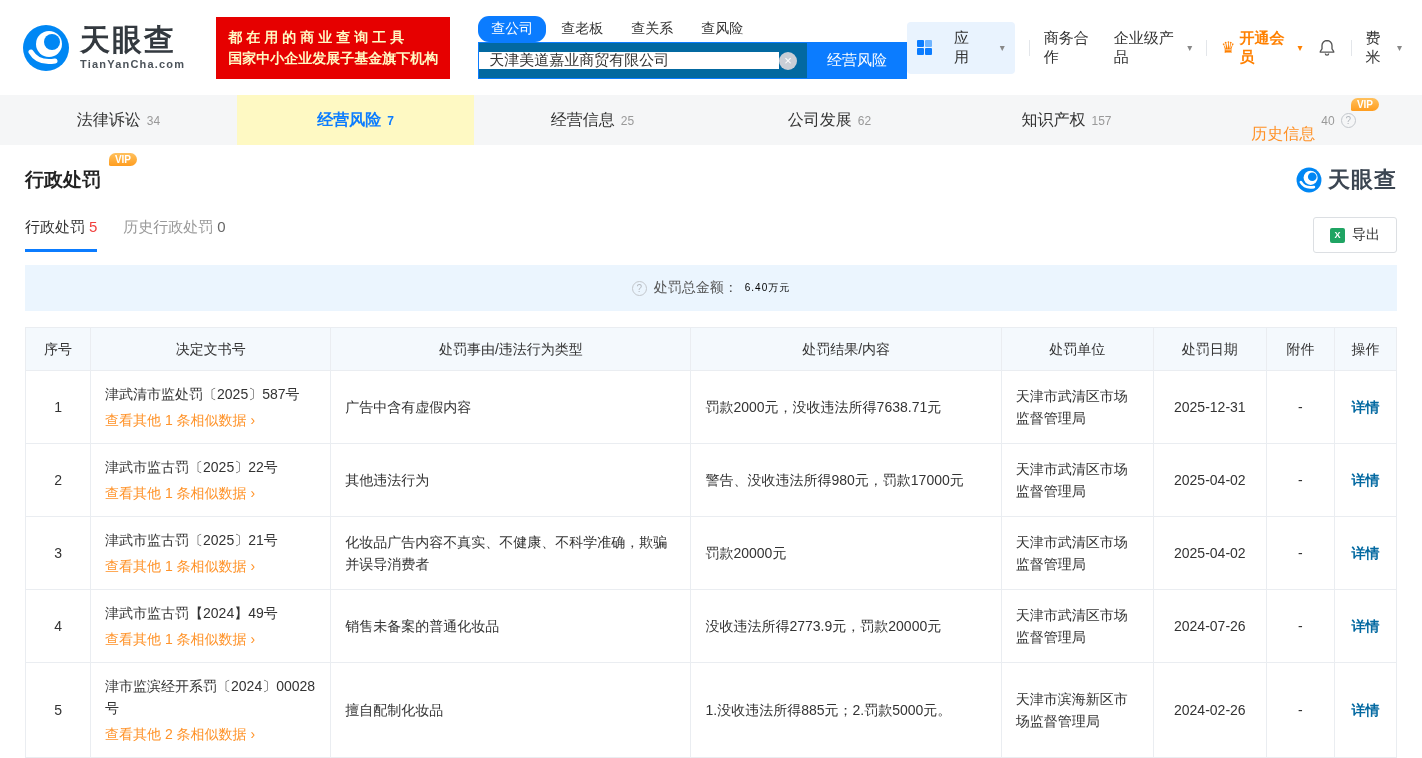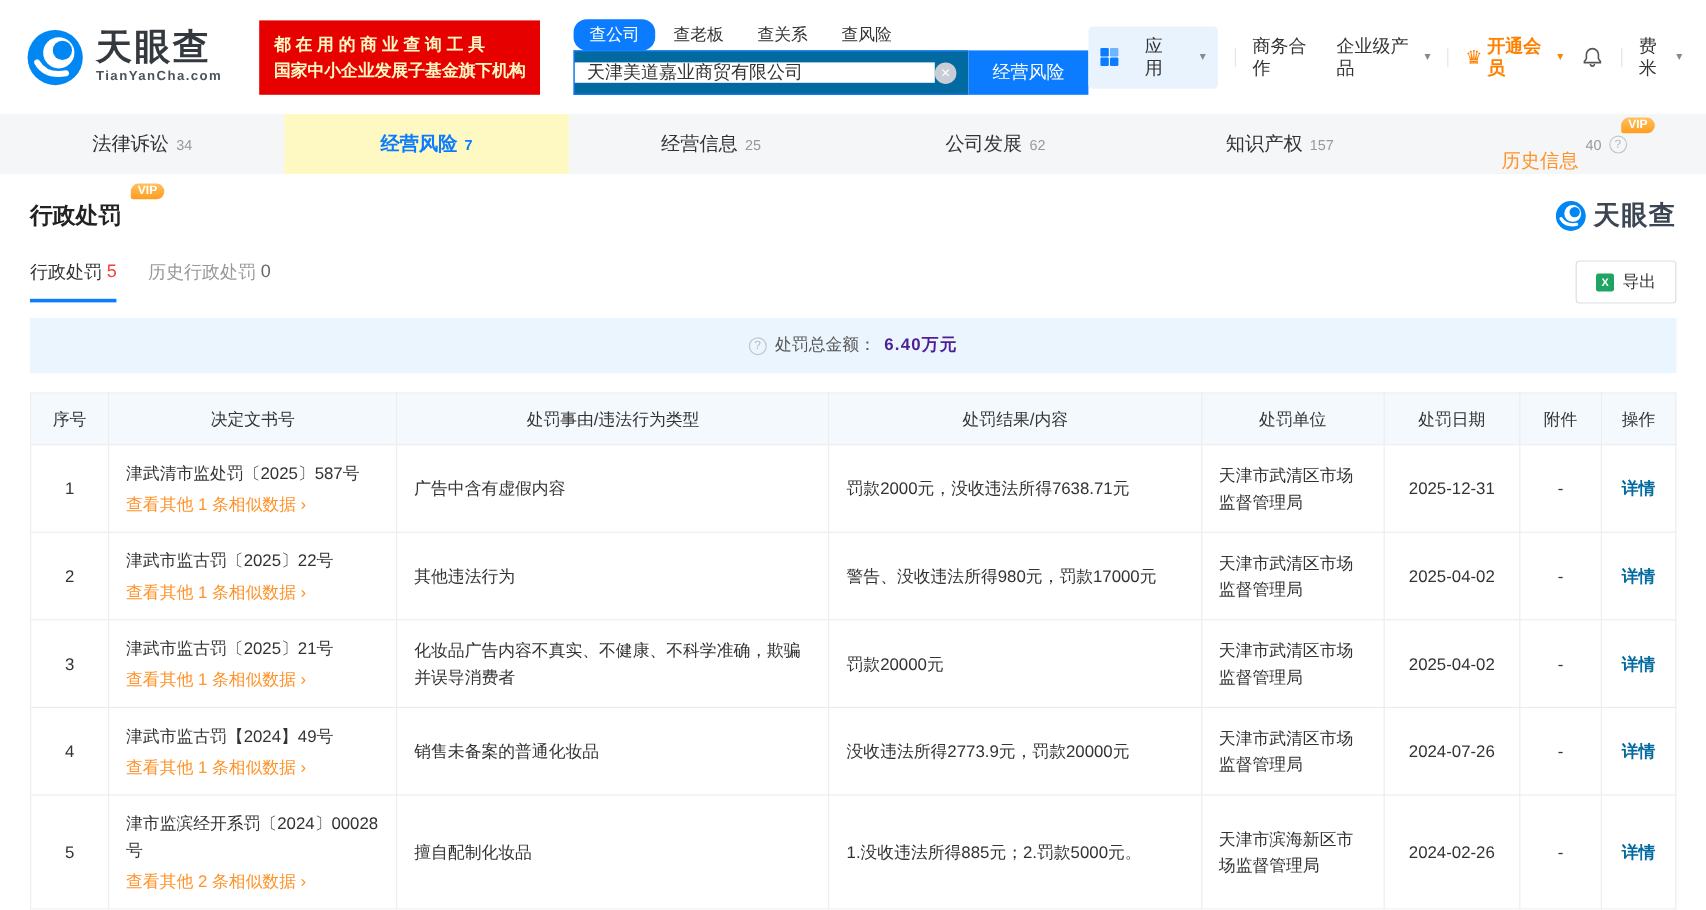--- a/index.html
+++ b/index.html
@@ -72,21 +72,21 @@
   .sec-tab .cnt { color:#666; }
   .sec-tab.is-active { color:#333; border-bottom:3px solid #0b7cff; }
   .sec-tab.is-active .cnt { color:#f0413e; }
   .export-btn { display:flex; align-items:center; gap:7px; border:1px solid #dcdfe3; border-radius:3px;
     background:#fff; padding:8px 16px; font-size:14px; color:#333; cursor:pointer; font-family:inherit; }
   .excel-icon { width:15px; height:15px; background:#1fa463; border-radius:2px; color:#fff; font-size:9px;
     font-weight:bold; line-height:15px; text-align:center; }
 
   .summary-bar { margin-top:12px; height:46px; background:#ebf5fe; display:flex; align-items:center;
     justify-content:center; gap:7px; font-size:14px; color:#555; }
-  .summary-value { color:#4c1d95; font-weight:bold; font-size:14px; letter-spacing:1px; }
+  .summary-value { color:#000000; font-weight:normal; font-size:10px; letter-spacing:1px; }
 
   
   .pen-table { margin-top:16px; width:100%; border-collapse:collapse; table-layout:fixed; font-size:14px; }
   .pen-table th, .pen-table td { border:1px solid #eaedf1; padding:12px 14px; line-height:22px;
     vertical-align:middle; word-break:break-all; }
   .pen-table thead th { background:#f4f9fd; font-weight:normal; color:#333; text-align:center; padding:10px 8px; }
   .c-center { text-align:center; }
   .doc-line { color:#333; }
   .similar-link { color:#ff9228; text-decoration:none; cursor:pointer; display:inline-block; margin-top:4px; }
   .detail-link { color:#0369a1; text-decoration:none; cursor:pointer;font-weight:bold; }

